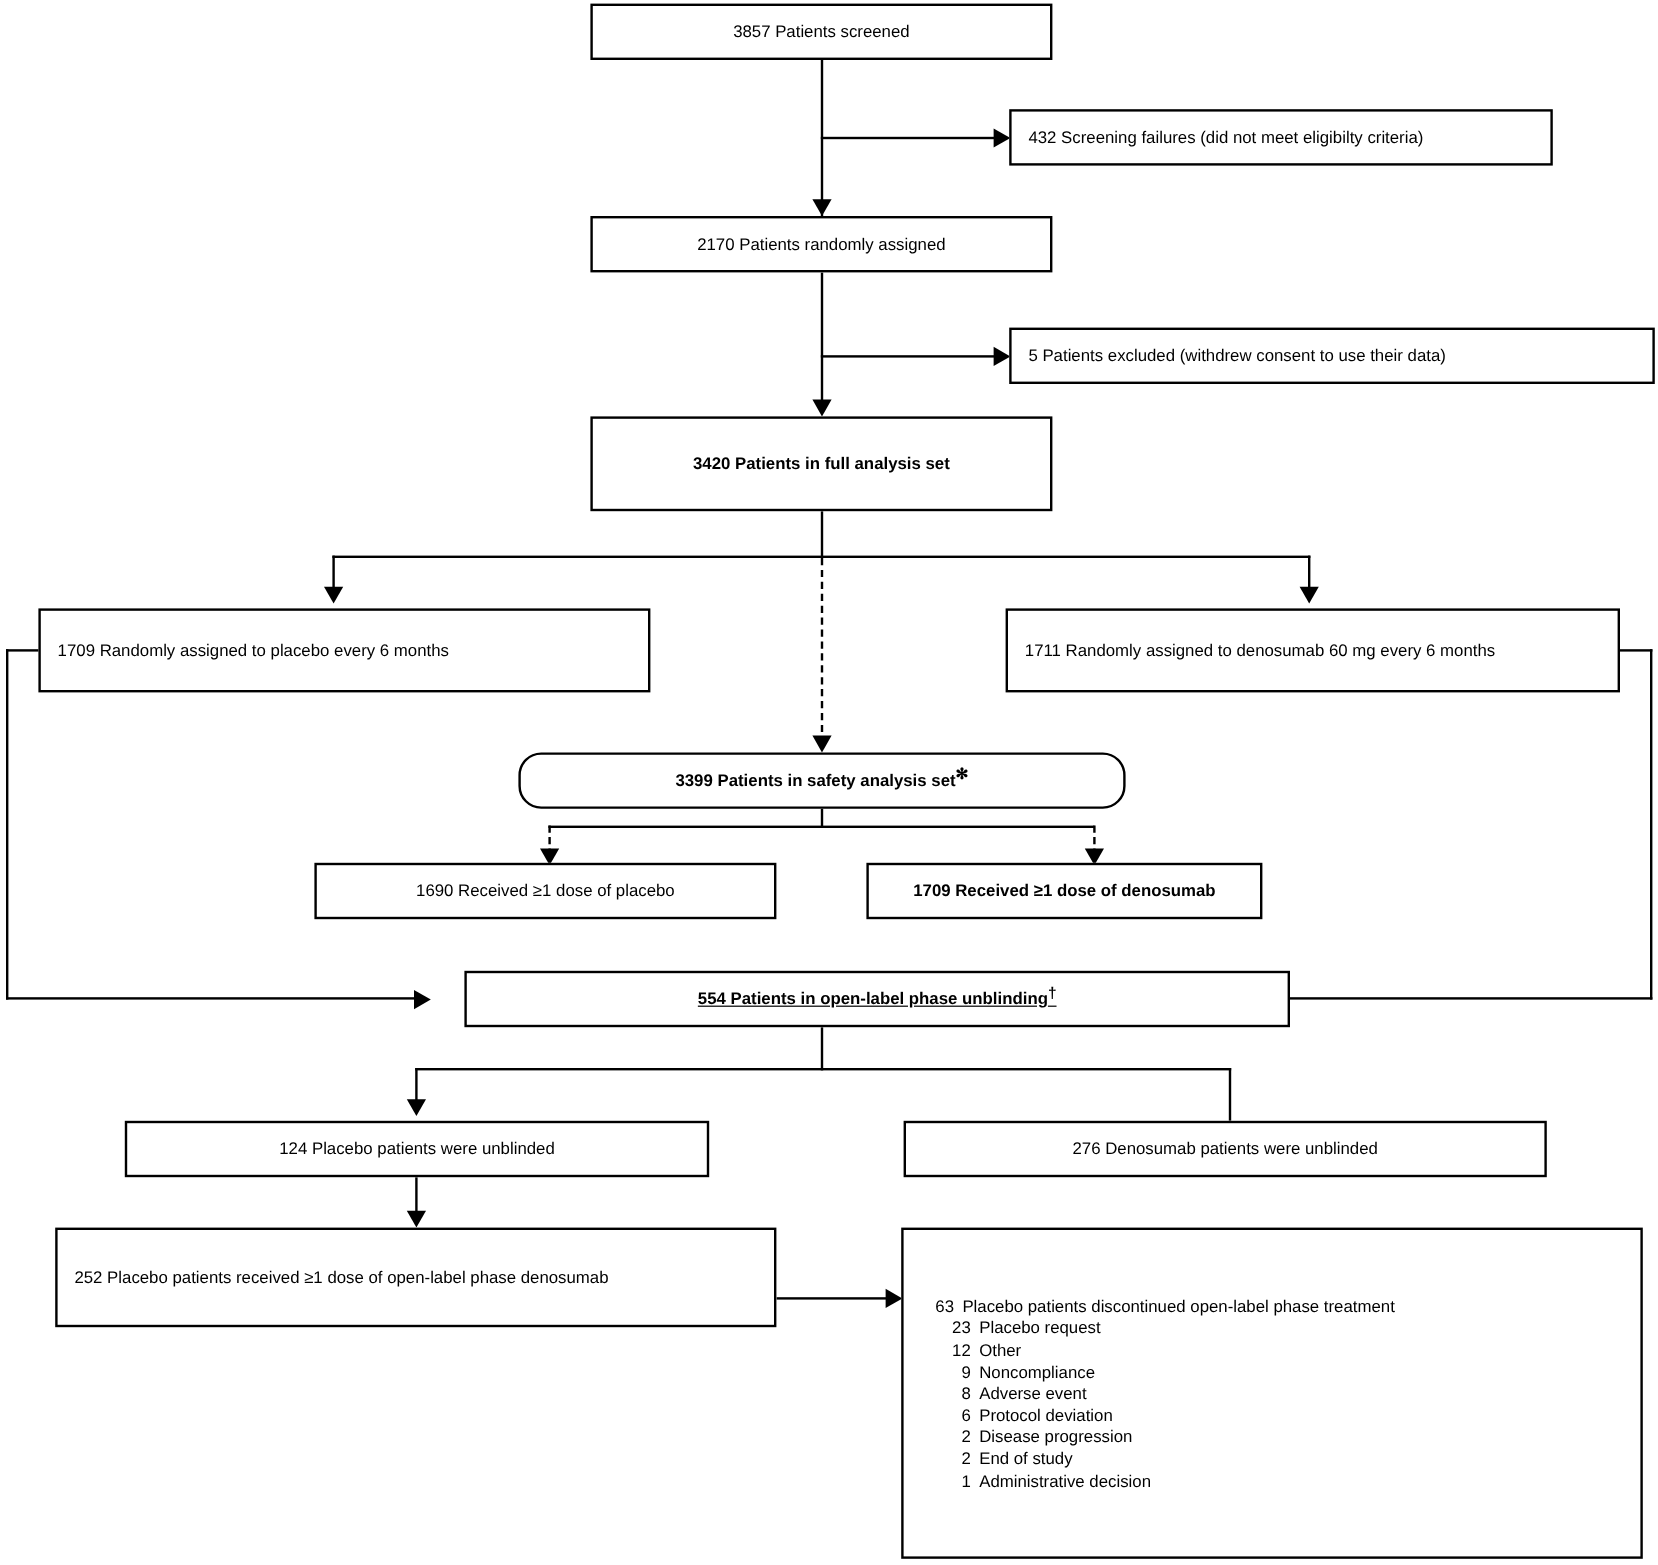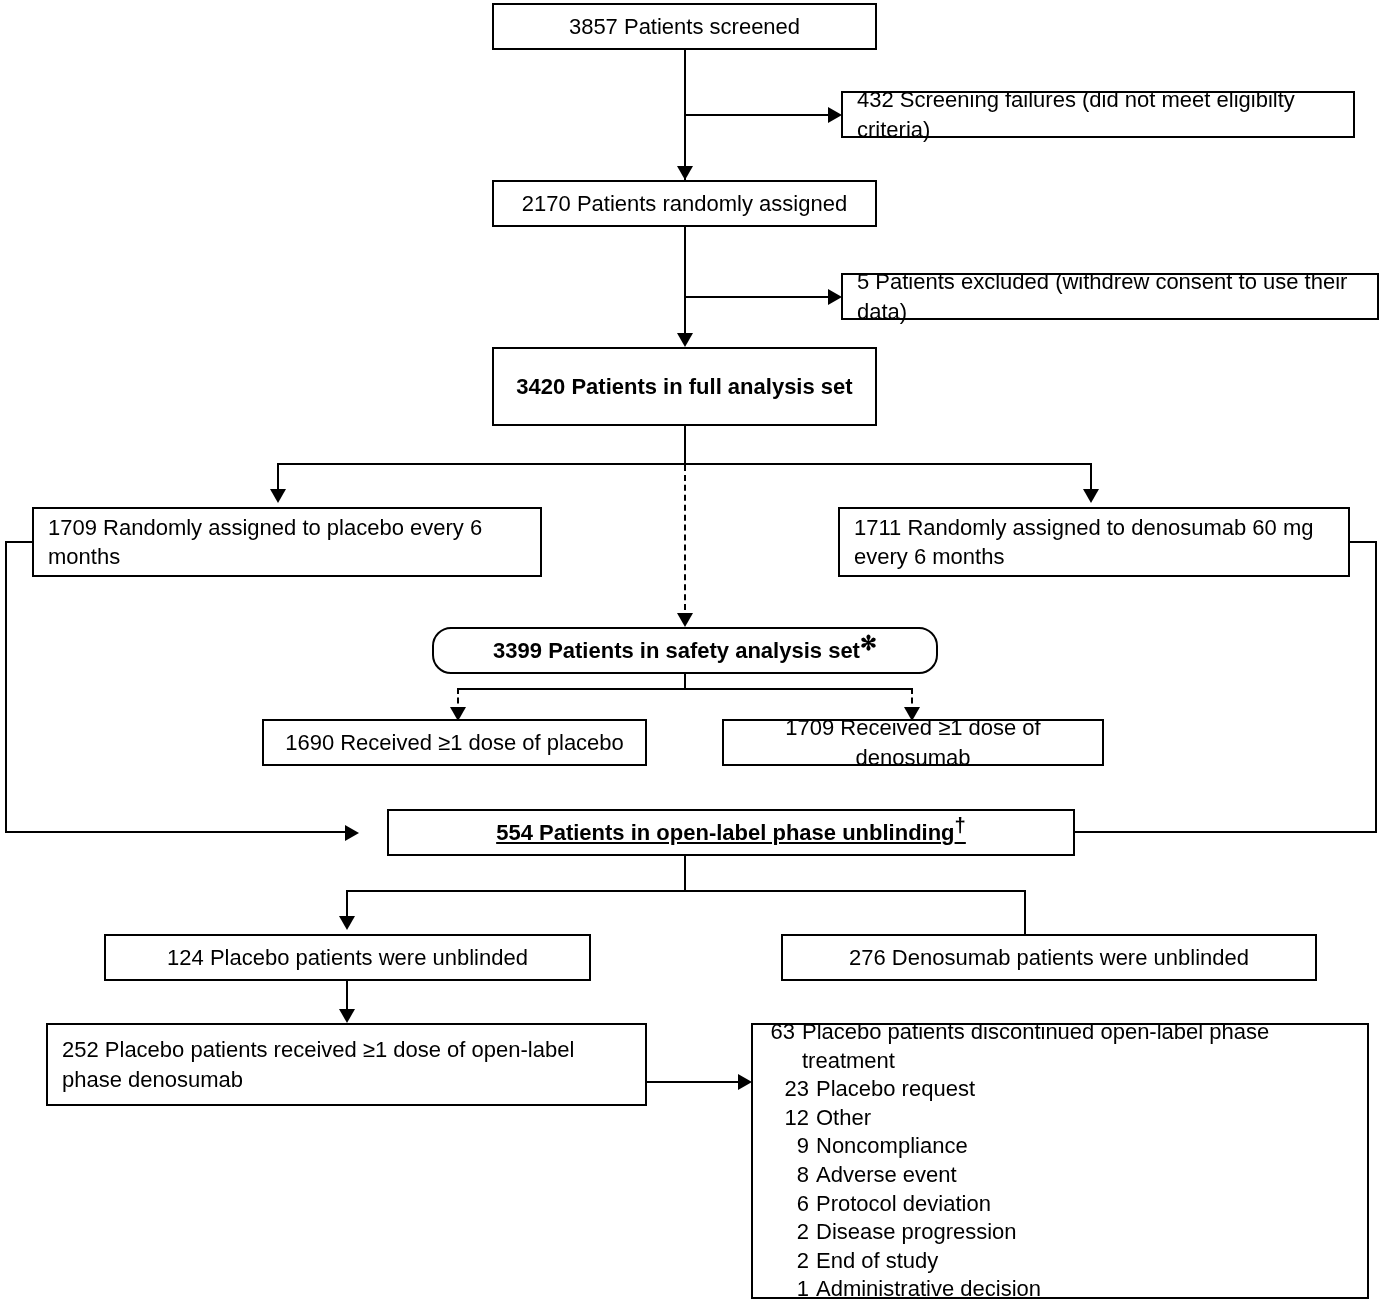--- a/index.html
+++ b/index.html
@@ -19,21 +19,21 @@
     overflow: hidden;
   }
   .box {
     position: absolute;
     box-sizing: border-box;
     border: 2px solid #000000;
     background: #ffffff;
     display: flex;
     flex-direction: column;
     justify-content: center;
-    font-size: 22px;
+    font-size: 14px;
     line-height: 1.32;
     z-index: 5;
   }
   .box.center { align-items: center; text-align: center; }
   .box.left   { align-items: flex-start; text-align: left; }
   .box .pad   { padding: 0 14px; width: 100%; box-sizing: border-box; }
   .bold { font-weight: bold; }
   .sub  { font-weight: normal; }
 
   
@@ -118,21 +118,21 @@
   <div class="box center" style="left:492px; top:3px; width:385px; height:47px;">
     <div class="pad">3857 Patients screened</div>
   </div>
 
   <div class="ln vln" style="left:684px; top:50px; height:130px;"></div>
   <div class="arrow-down" style="left:677px; top:166px;"></div>
 
   <div class="ln hln" style="left:684px; top:114px; width:150px;"></div>
   <div class="arrow-right" style="left:828px; top:107px;"></div>
 
-  <div class="box left" style="left:841px; top:91px; width:514px; height:47px;">
+  <div class="box left" style="left:841px; top:91px; width:453px; height:47px;">
     <div class="pad">432 Screening failures  (did not meet eligibilty criteria)</div>
   </div>
 
   <div class="box center" style="left:492px; top:180px; width:385px; height:47px;">
     <div class="pad">2170 Patients randomly assigned</div>
   </div>
 
   <div class="ln vln" style="left:684px; top:227px; height:115px;"></div>
   <div class="arrow-down" style="left:677px; top:333px;"></div>
 
@@ -183,39 +183,39 @@
   <div class="ln hln" style="left:457px; top:688px; width:455px;"></div>
   <div class="dash-v" style="left:457px; top:688px; height:25px;"></div>
   <div class="arrow-down" style="left:450px; top:707px;"></div>
   <div class="dash-v" style="left:911px; top:688px; height:25px;"></div>
   <div class="arrow-down" style="left:904px; top:707px;"></div>
 
   <div class="box center" style="left:262px; top:719px; width:385px; height:47px;">
     <div class="pad">1690 Received ≥1 dose of placebo</div>
   </div>
 
-  <div class="box center" style="left:722px; top:719px; width:382px; height:47px;">
+  <div class="box center" style="left:722px; top:719px; width:330px; height:47px;font-weight:bold;">
     <div class="pad">1709  Received ≥1 dose of denosumab</div>
   </div>
 
   <div class="box center" style="left:387px; top:809px; width:688px; height:47px;text-decoration:underline;">
     <div class="pad bold"><span>554 Patients in open-label phase unblinding</span><span class="dagger">†</span></div>
   </div>
 
   <div class="ln vln" style="left:684px; top:856px; height:36px;"></div>
   <div class="ln hln" style="left:346px; top:890px; width:680px;"></div>
   <div class="ln vln" style="left:346px; top:890px; height:32px;"></div>
   <div class="arrow-down" style="left:339px; top:916px;"></div>
   <div class="ln vln" style="left:1024px; top:890px; height:44px;"></div>
 
   <div class="box center" style="left:104px; top:934px; width:487px; height:47px;">
     <div class="pad">124 Placebo patients were unblinded</div>
   </div>
 
-  <div class="box center" style="left:753px; top:934px; width:536px; height:47px;margin-left:28px;">
+  <div class="box center" style="left:753px; top:934px; width:536px; height:47px;">
     <div class="pad">276 Denosumab patients were unblinded</div>
   </div>
 
   <div class="ln vln" style="left:346px; top:981px; height:36px;"></div>
   <div class="arrow-down" style="left:339px; top:1009px;"></div>
 
   <div class="box left" style="left:46px; top:1023px; width:601px; height:83px;">
     <div class="pad">252 Placebo patients received ≥1 dose of open-label phase denosumab</div>
   </div>
 

